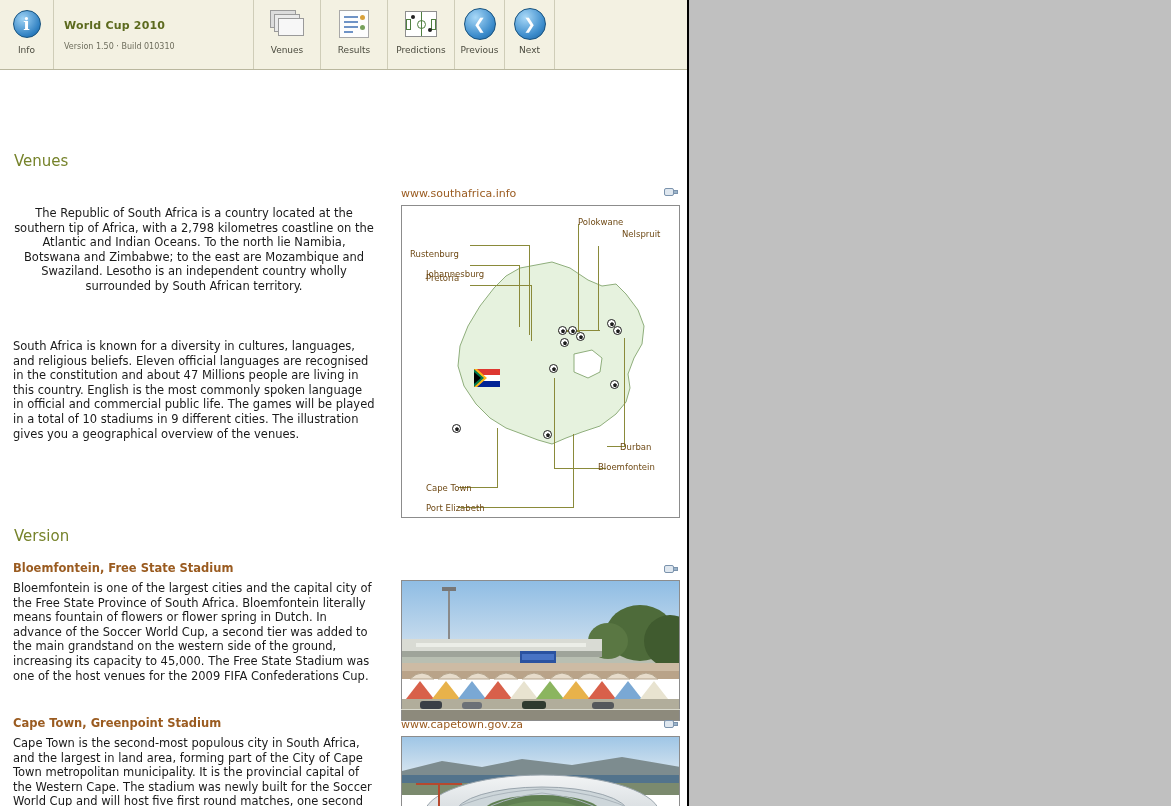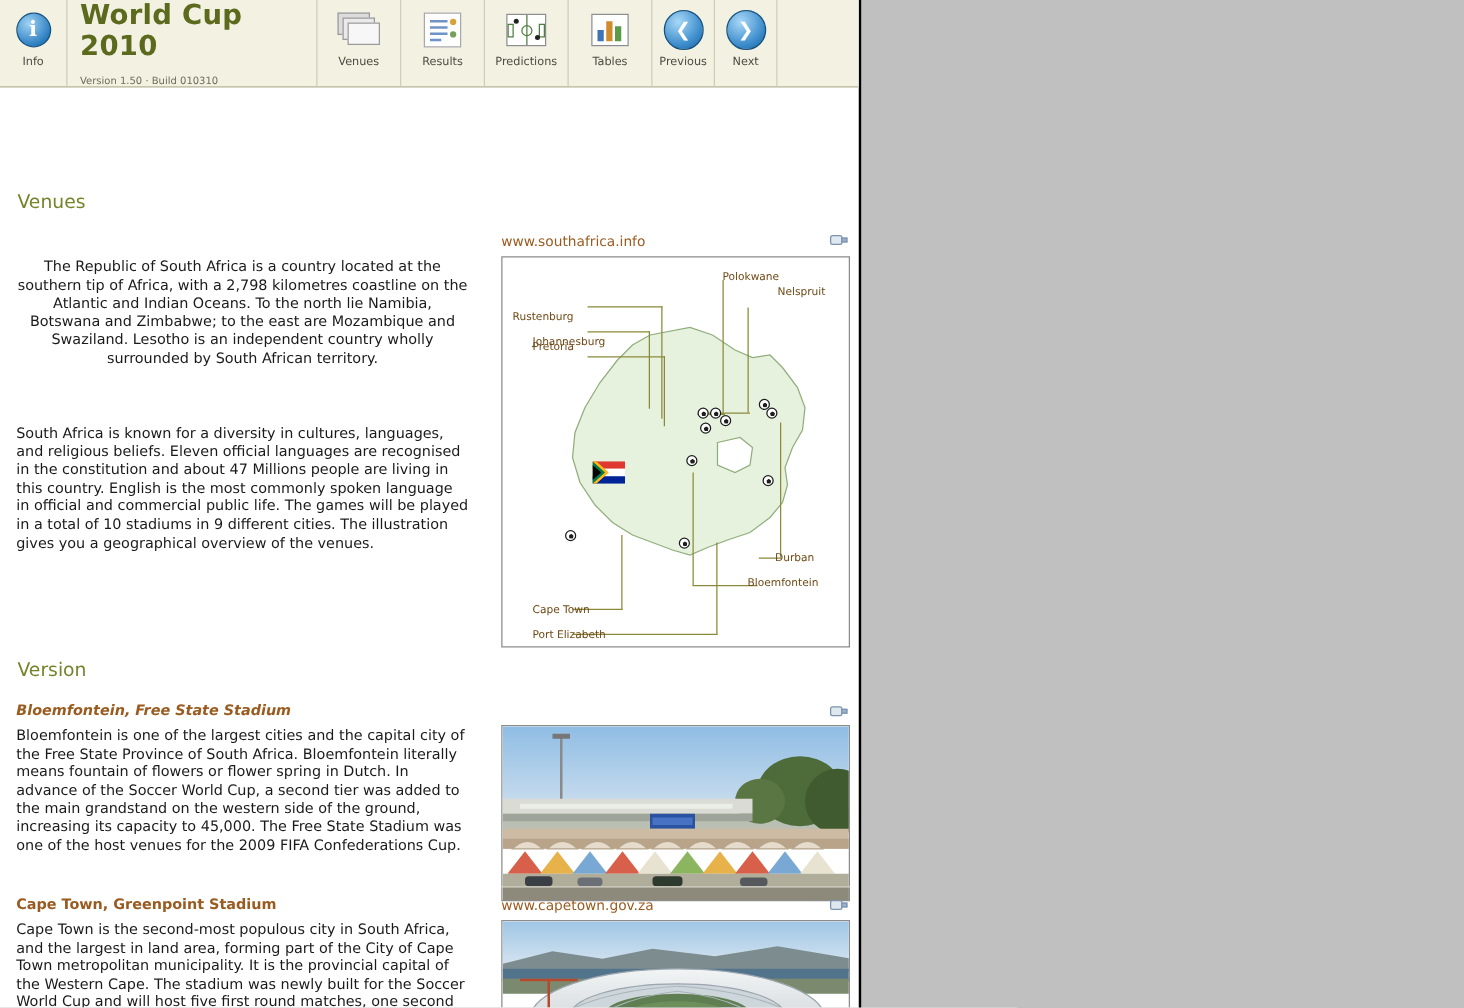--- a/index.html
+++ b/index.html
@@ -45,21 +45,21 @@
   }
   #cell-info { width: 54px; }
   #cell-title {
     width: 200px;
     align-items: flex-start;
     justify-content: center;
     padding-left: 10px;
     padding-top: 0;
   }
   .app-title {
-    font-size: 22px;
+    font-size: 11px;
     color: #5c6a1e;
     font-weight: bold;
     letter-spacing: .2px;
   }
   .app-version {
     font-size: 8px;
     color: #6d6d5c;
     margin-top: 10px;
     text-align: center;
   }
@@ -236,21 +236,21 @@
   }
   #photo-bloem { left: 401px; top: 510px; }
   #photo-cape  { left: 401px; top: 666px; }
 
   .stadium-heading {
     position: absolute;
     font-size: 11.5px;
     font-weight: bold;
     color: #9a5b20;
   }
-  #bloem-h { left: 13px; top: 491px; font-style: italic; }
+  #bloem-h { left: 13px; top: 491px; }
   #cape-h  { left: 13px; top: 646px; }
   #bloem-p { position: absolute; left: 13px; top: 511px; }
   #cape-p  { position: absolute; left: 13px; top: 666px; }
 
   .divider {
     position: absolute;
     left: 401px; width: 279px;
     height: 1px;
     background: #d8d8cc;
   }
@@ -307,30 +307,20 @@
             <div class="circ"></div>
           <div class="bx bl"></div>
             <div class="bx br"></div>
           <div class="dot d1"></div>
             <div class="dot d2"></div>
         </div>
       </div>
       <div class="tb-label">Predictions</div>
     </div>
 
-    <div class="tb-cell tb-btn">
-      <div class="icon-wrap">
-        <div class="barchart">
-            <span></span>
-            <span></span>
-            <span></span>
-          </div>
-      </div>
-      <div class="tb-label">Tables</div>
-    </div>
 
     <div class="tb-cell tb-btn nav">
       <div class="icon-wrap">
         <div class="navcircle">❮</div>
       </div>
       <div class="tb-label">Previous</div>
     </div>
 
     <div class="tb-cell tb-btn nav">
       <div class="icon-wrap">

